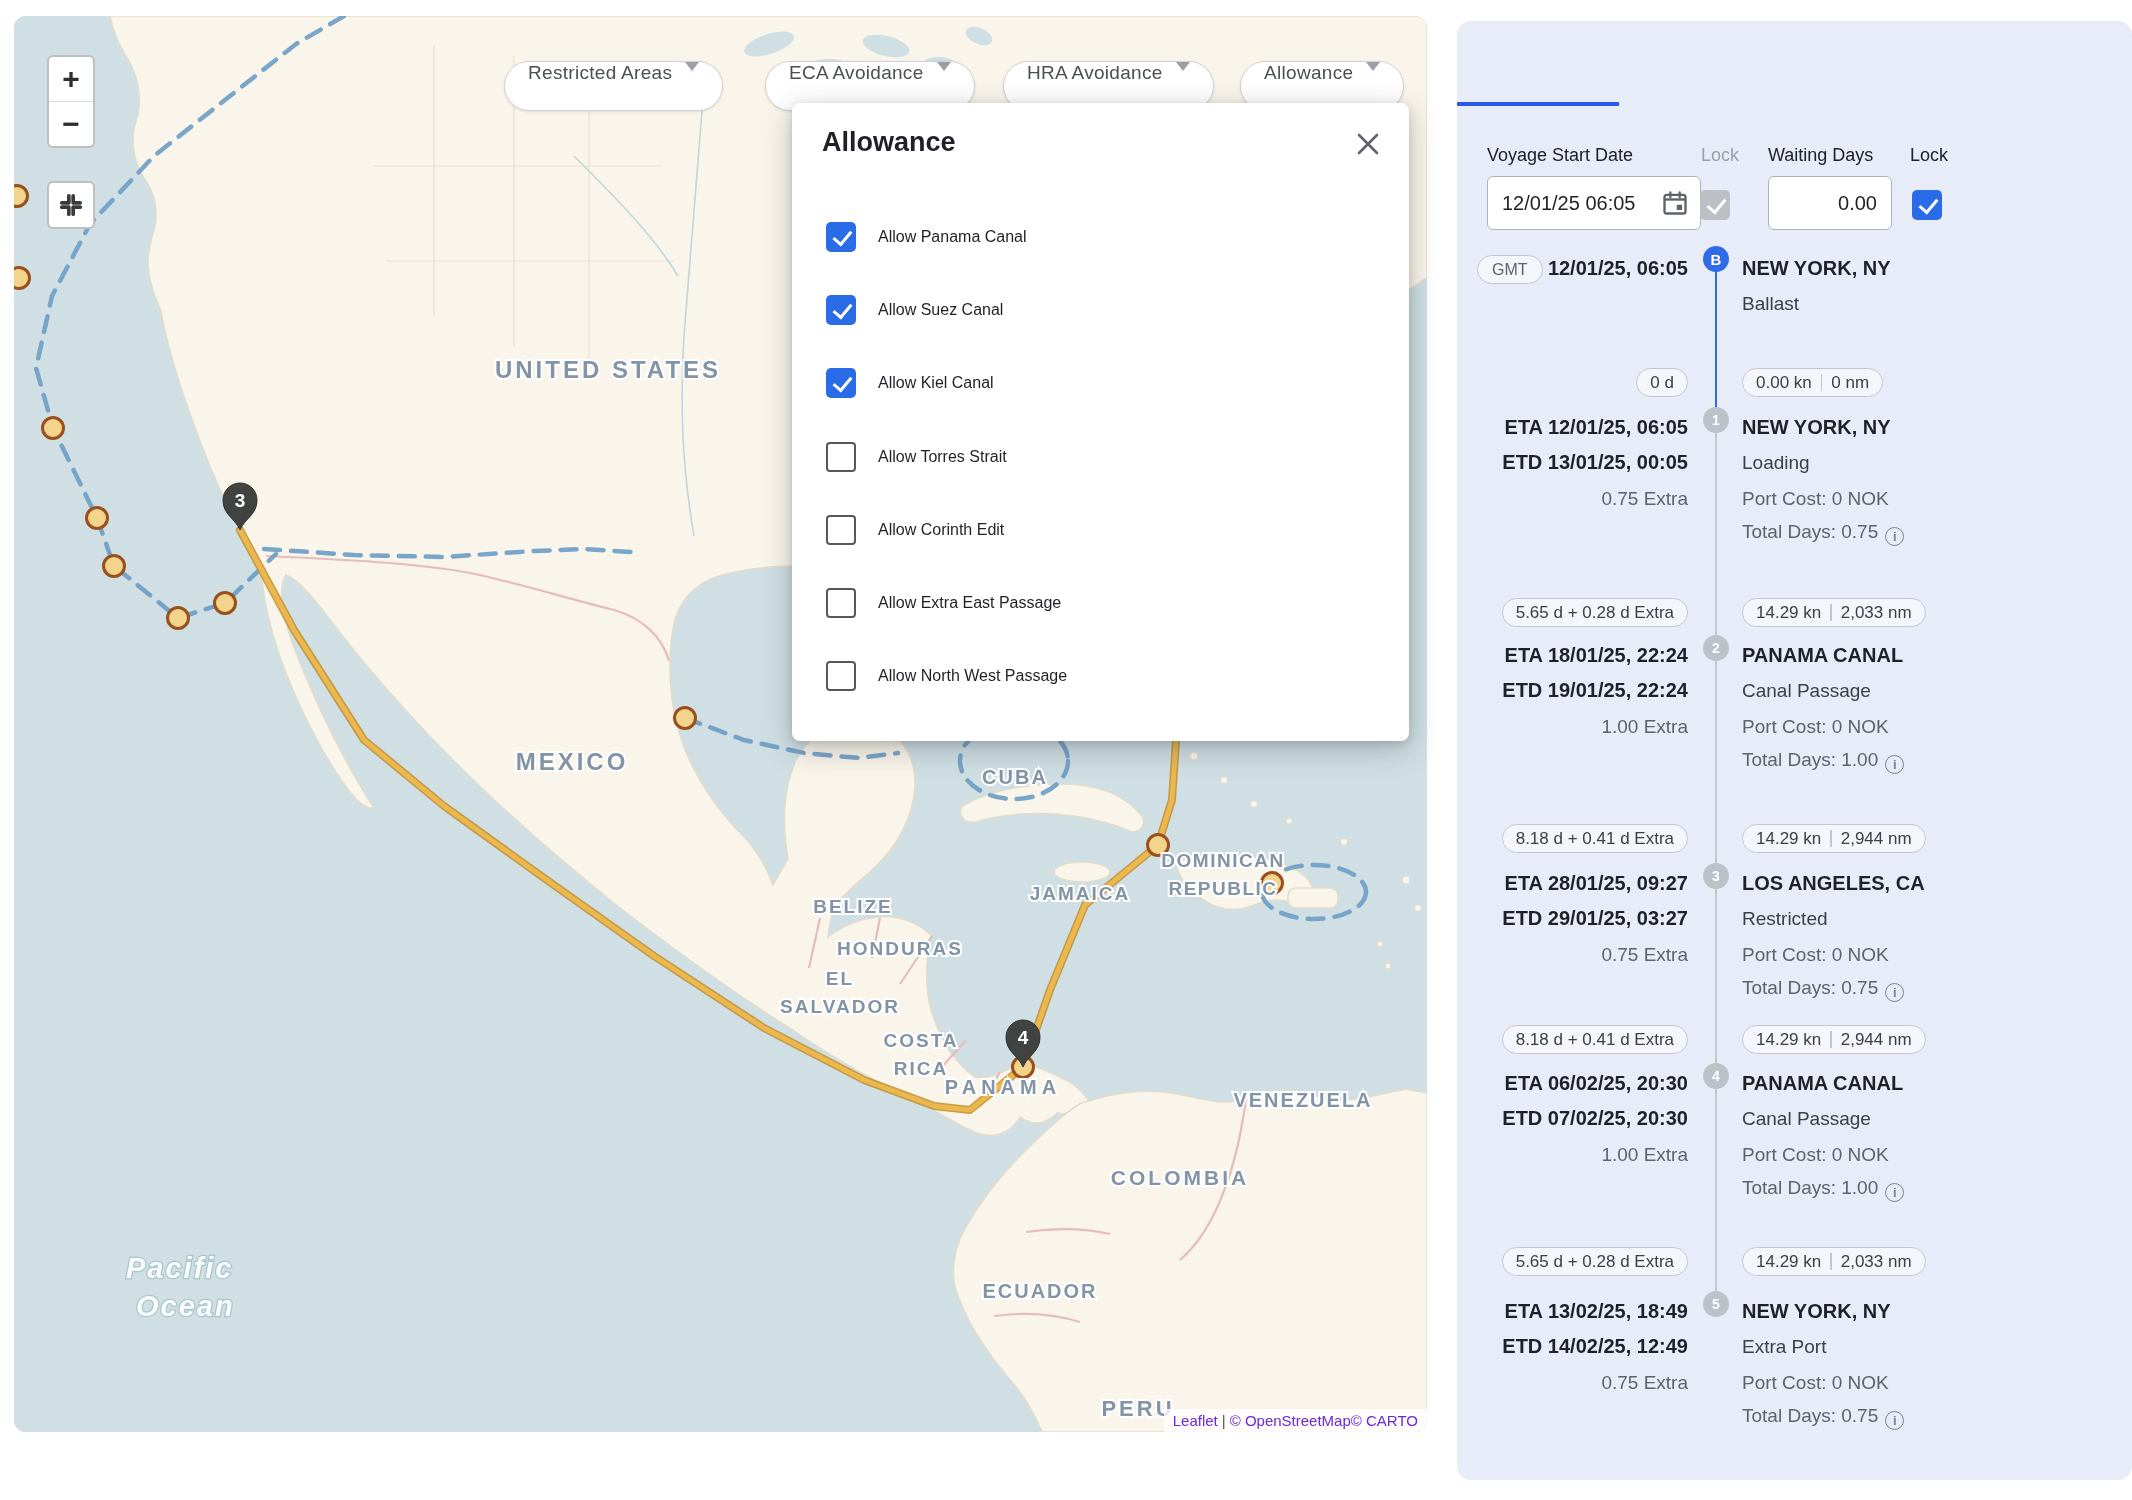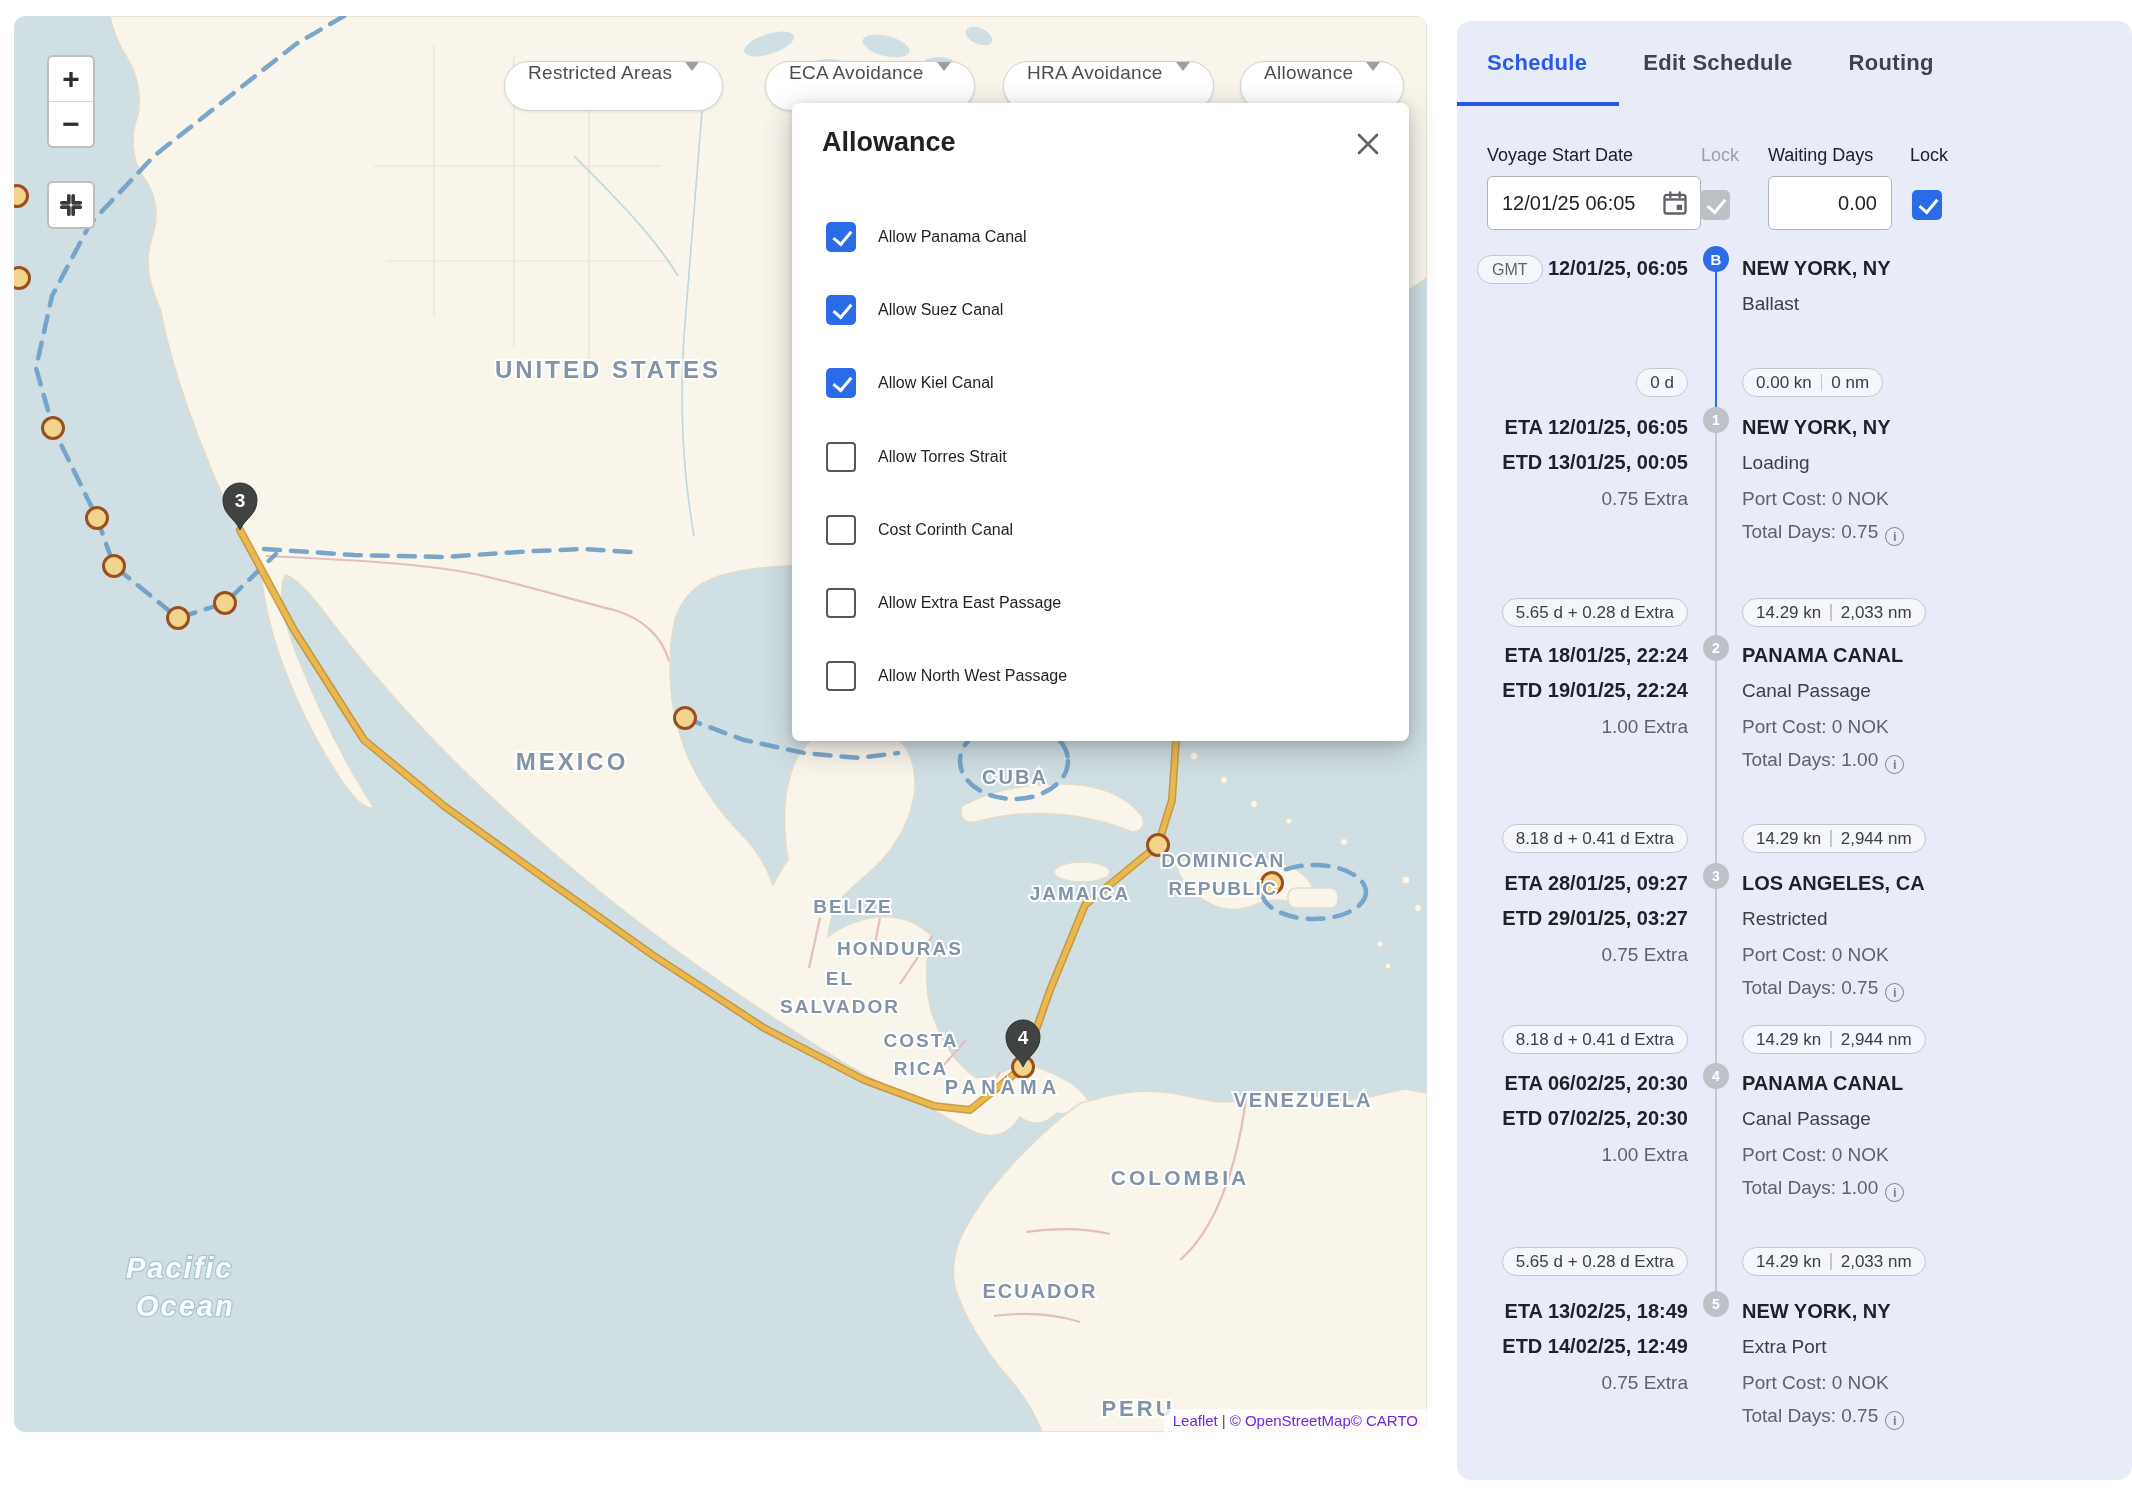--- a/index.html
+++ b/index.html
@@ -248,38 +248,33 @@
     <div class="dlg-row" style="top:265px">
       <span class="cb on"></span>
       <span class="dlg-label">Allow Kiel Canal</span>
     </div>
     <div class="dlg-row" style="top:339px">
       <span class="cb"></span>
       <span class="dlg-label">Allow Torres Strait</span>
     </div>
     <div class="dlg-row" style="top:412px">
       <span class="cb"></span>
-      <span class="dlg-label">Cost Corinth Canal</span>
+      <span class="dlg-label">Allow Corinth Edit</span>
     </div>
     <div class="dlg-row" style="top:485px">
       <span class="cb"></span>
       <span class="dlg-label">Allow Extra East Passage</span>
     </div>
     <div class="dlg-row" style="top:558px">
       <span class="cb"></span>
       <span class="dlg-label">Allow North West Passage</span>
     </div>
   </div>
 
   <div class="panel">
-    <div class="tabs">
-      <span class="tab active">Schedule</span>
-      <span class="tab">Edit Schedule</span>
-      <span class="tab">Routing</span>
-    </div>
     <div class="tab-underline"></div>
 
     <div class="f-label" style="left:30px; top:124px">Voyage Start Date</div>
     <div class="f-label muted" style="left:244px; top:124px">Lock</div>
     <div class="f-label" style="left:311px; top:124px">Waiting Days</div>
     <div class="f-label" style="left:453px; top:124px">Lock</div>
 
     <div class="inp-wrap" style="left:30px; top:155px; width:214px">
       <input class="inp date" readonly="" value="12/01/25 06:05" style="">
       <svg class="cal-ico" width="28" height="28" viewBox="0 0 24 24">

